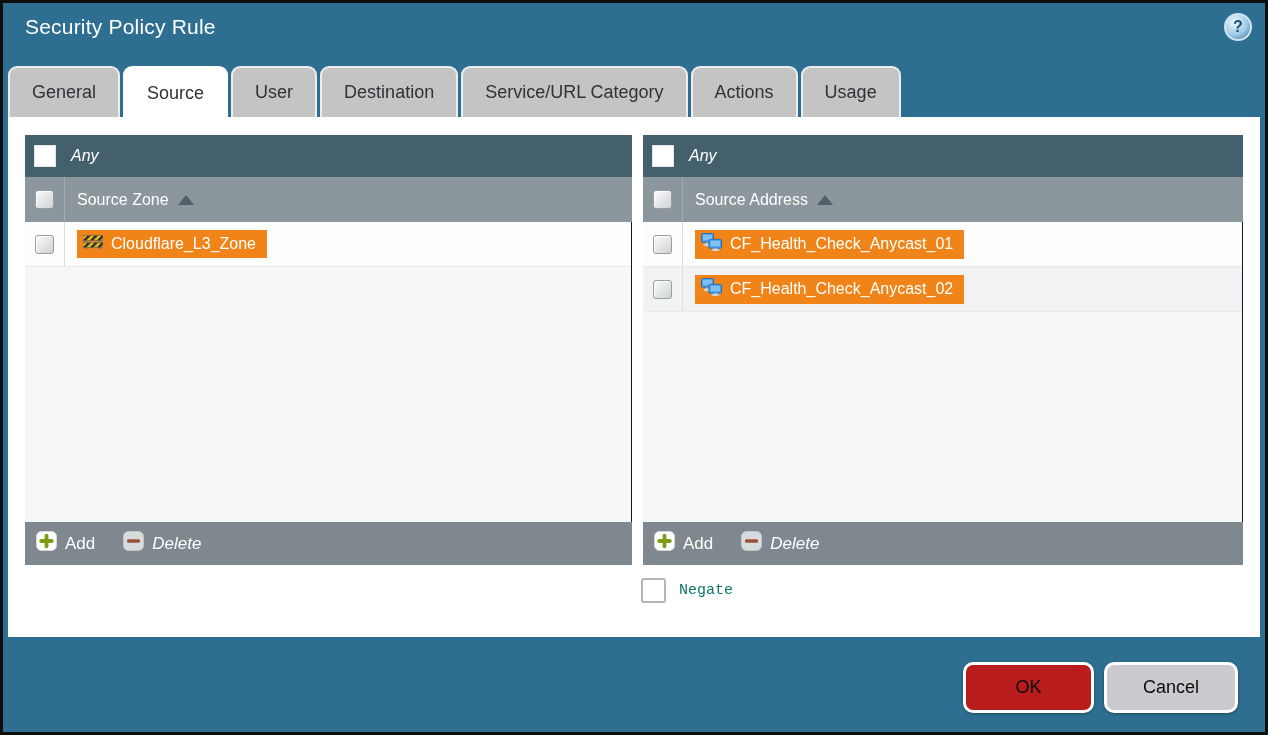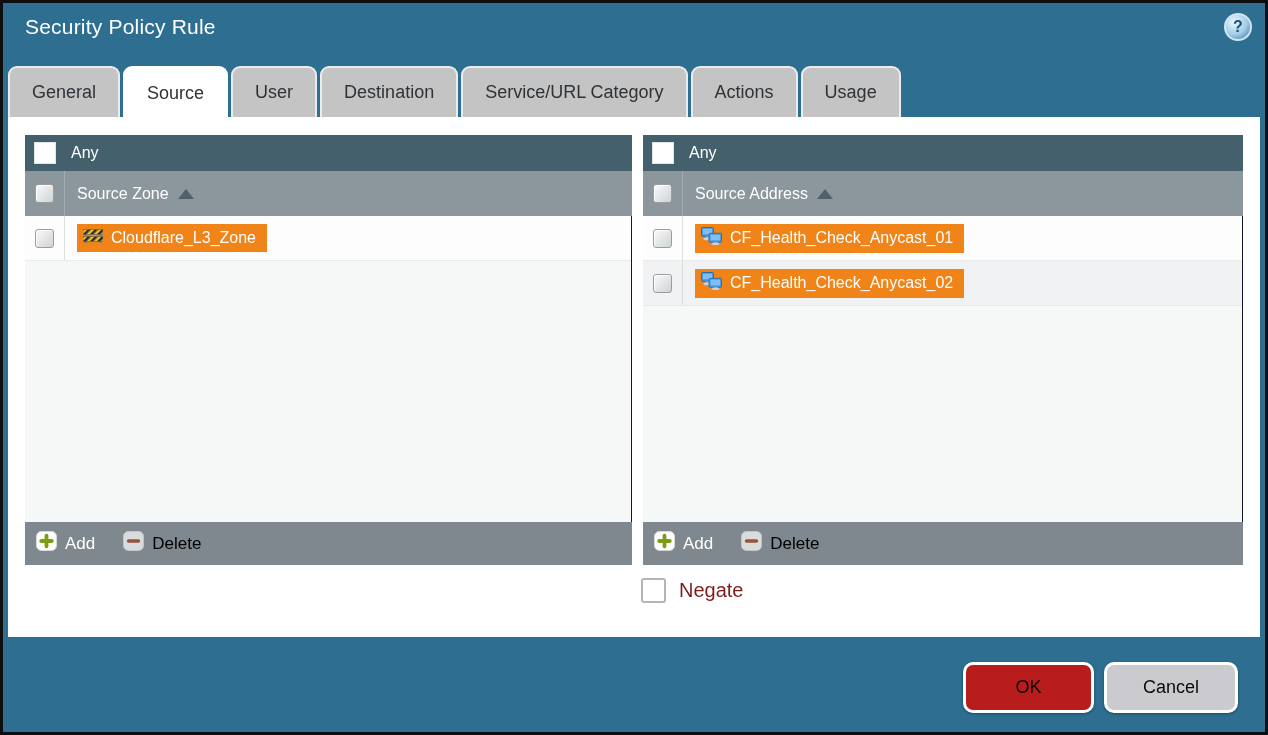--- a/index.html
+++ b/index.html
@@ -18,45 +18,45 @@
   .tab{height:51px;box-sizing:border-box;display:flex;align-items:center;
        padding:0 22px;font-size:18px;color:#2e3338;background:#c4c4c4;
        border:2px solid #ececec;border-bottom:none;border-radius:9px 9px 0 0;cursor:default;}
   .tab.active{background:#fff;border-color:#fff;height:53px;}
   
   .content{position:absolute;left:8px;top:117px;width:1252px;height:520px;background:#fff;z-index:1;}
   
   .panel{position:absolute;top:18px;height:430px;display:flex;flex-direction:column;}
   .panel-left{left:17px;width:607px;}
   .panel-right{left:635px;width:600px;}
-  .any-row{height:36px;background:#45606d;display:flex;align-items:center;padding-left:9px;gap:15px;flex:none;}
+  .any-row{height:42px;background:#45606d;display:flex;align-items:center;padding-left:9px;gap:15px;flex:none;font-style:italic;}
   .any-cb{width:22px;height:22px;background:#fff;border:1px solid #e3e6e8;box-sizing:border-box;}
   .any-label{color:#fff;font-size:16px;}
   .col-header{height:45px;background:#8c969d;display:flex;align-items:center;color:#fff;font-size:16px;flex:none;}
   .cb-cell{width:39px;flex:none;align-self:stretch;display:flex;align-items:center;justify-content:center;}
   .col-header .cb-cell{border-right:1px solid #a3abb0;}
   .cb3d{width:19px;height:19px;border:1px solid #979da0;border-radius:3px;box-sizing:border-box;
         background:linear-gradient(135deg,#fbfbfb 0%,#e6e8e9 45%,#d0d3d4 100%);
         box-shadow:inset 1px 1px 1px rgba(255,255,255,.9);}
   .col-title{margin-left:12px;display:flex;align-items:center;gap:9px;}
   .sort-asc{width:0;height:0;border-left:8px solid transparent;border-right:8px solid transparent;
             border-bottom:10px solid #4e616c;}
   .rows{flex:1;background:#f6f7f7;border-right:1px solid #0f172a;overflow:hidden;}
   .row{height:44px;display:flex;align-items:center;border-bottom:1px solid #e9eaea;background:#fdfdfd;}
   .row.alt{background:#f1f2f3;}
   .row .cb-cell{border-right:1px solid #dcdddd;}
   .tag{margin-left:12px;display:inline-flex;align-items:center;gap:8px;
        background:#f08418;color:#fff;font-size:16px;padding:3px 11px 4px 6px;}
   .panel-footer{height:43px;background:#7e888e;display:flex;align-items:center;padding-left:11px;gap:28px;flex:none;}
   .tool-btn{display:flex;align-items:center;gap:8px;color:#fff;font-size:17px;cursor:default;}
-  .tool-btn.disabled{color:#000000;}
+  .tool-btn.disabled{color:#ffffff;font-style:italic;}
   
   .negate-row{position:absolute;left:633px;top:461px;display:flex;align-items:center;gap:13px;}
   .negate-cb{width:25px;height:25px;background:#fff;border:2px solid #b5b5b5;border-radius:3px;box-sizing:border-box;}
-  .negate-label{font-size:20px;color:#7f1d1d;}
+  .negate-label{font-size:15px;color:#0f766e;font-family:Liberation Mono, monospace;}
   
   .btn{position:absolute;top:662px;height:51px;box-sizing:border-box;border:3px solid #fff;border-radius:10px;
        display:flex;align-items:center;justify-content:center;font-size:18px;color:#0b0b0b;cursor:default;
        box-shadow:0 1px 3px rgba(0,0,0,.35);}
   .btn-ok{left:963px;width:131px;background:#b91c1c;}
   .btn-cancel{left:1104px;width:134px;background:#cbcbcf;}
 </style>
 </head>
 <body>
 

